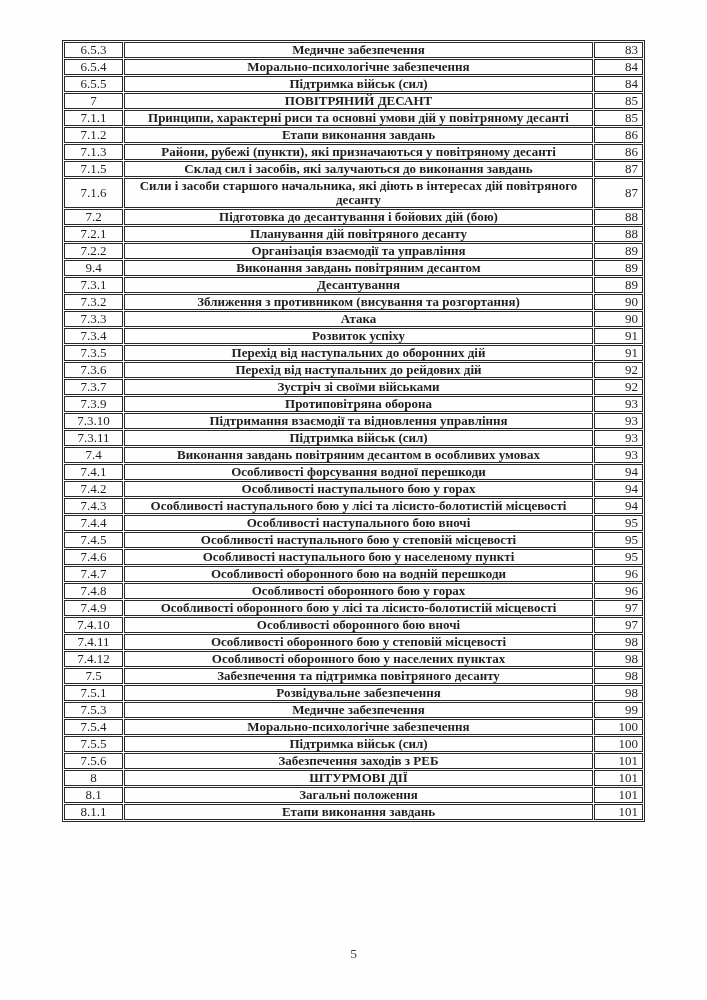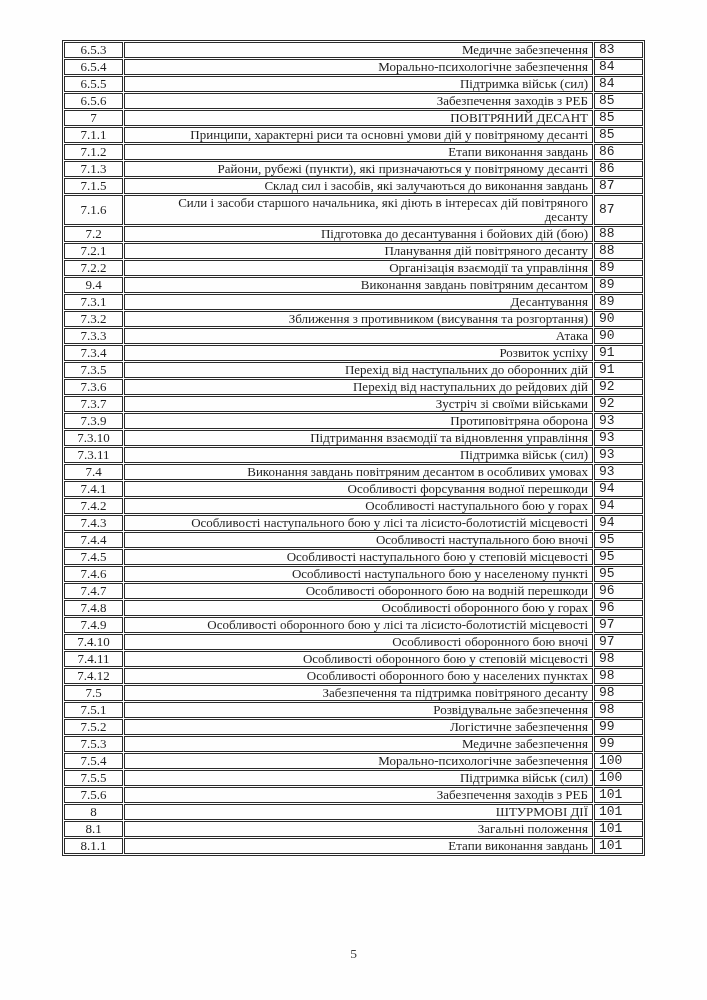--- a/index.html
+++ b/index.html
@@ -34,27 +34,27 @@
     padding: 0 4px;
     vertical-align: middle;
     overflow: hidden;
   }
   td.cell-num {
     width: 59px;
     text-align: center;
   }
   td.cell-title {
     padding-left: 7px;
-    text-align: right;
+    text-align: center;
     white-space: pre-line;
+    font-weight: bold;
   }
   td.cell-page {
     width: 49px;
-    text-align: left;
-    font-family: Liberation Mono, monospace;
+    text-align: right;
   }
   .page-number {
     position: absolute;
     left: 0;
     top: 946px;
     width: 707px;
     text-align: center;
     font-size: 13.5px;
     color: #3a3a3a;
   }
@@ -77,25 +77,20 @@
       <td class="cell-title">Морально-психологічне забезпечення</td>
       <td class="cell-page">84</td>
     </tr>
 
     <tr>
       <td class="cell-num">6.5.5</td>
       <td class="cell-title">Підтримка військ (сил)</td>
       <td class="cell-page">84</td>
     </tr>
 
-    <tr>
-      <td class="cell-num">6.5.6</td>
-      <td class="cell-title">Забезпечення заходів з РЕБ</td>
-      <td class="cell-page">85</td>
-    </tr>
 
     <tr>
       <td class="cell-num">7</td>
       <td class="cell-title">ПОВІТРЯНИЙ ДЕСАНТ</td>
       <td class="cell-page">85</td>
     </tr>
 
 
     <tr>
       <td class="cell-num">7.1.1</td>
@@ -297,25 +292,20 @@
       <td class="cell-title">Забезпечення та підтримка повітряного десанту</td>
       <td class="cell-page">98</td>
     </tr>
 
     <tr>
       <td class="cell-num">7.5.1</td>
       <td class="cell-title">Розвідувальне забезпечення</td>
       <td class="cell-page">98</td>
     </tr>
 
-    <tr>
-      <td class="cell-num">7.5.2</td>
-      <td class="cell-title">Логістичне забезпечення</td>
-      <td class="cell-page">99</td>
-    </tr>
 
     <tr>
       <td class="cell-num">7.5.3</td>
       <td class="cell-title">Медичне забезпечення</td>
       <td class="cell-page">99</td>
     </tr>
 
     <tr>
       <td class="cell-num">7.5.4</td>
       <td class="cell-title">Морально-психологічне забезпечення</td>

